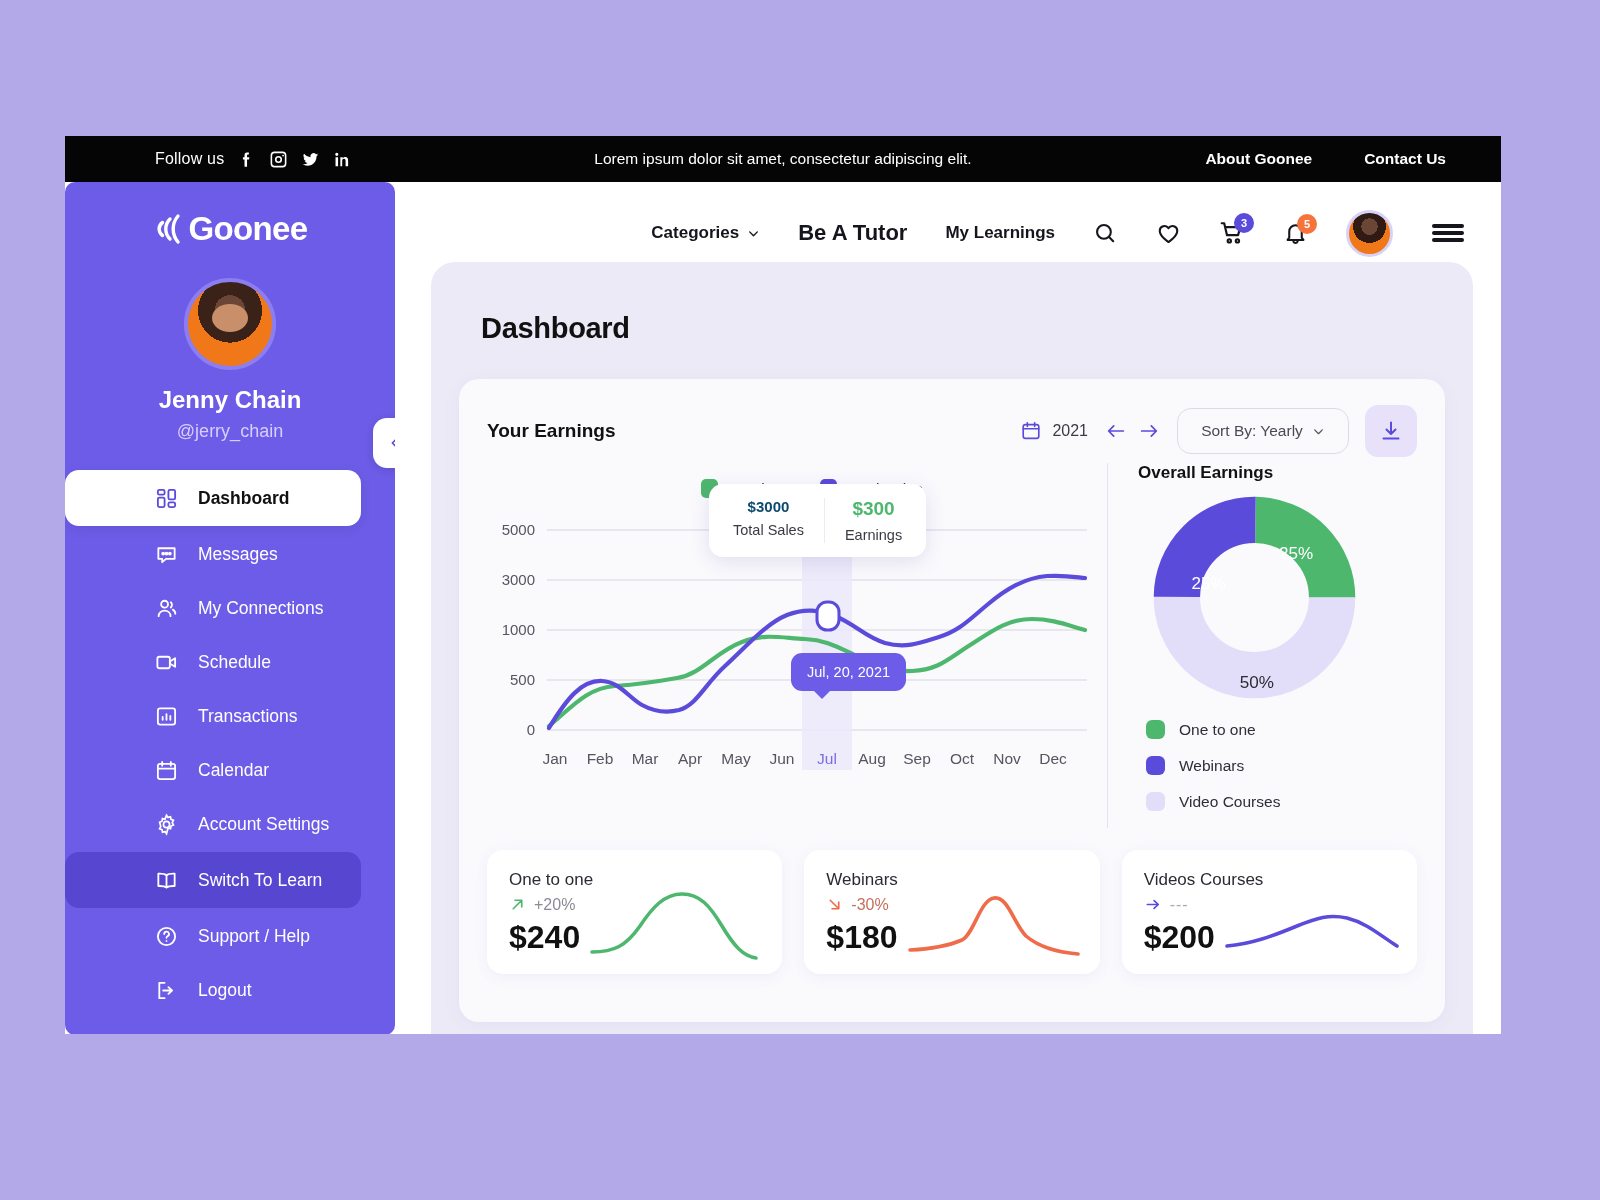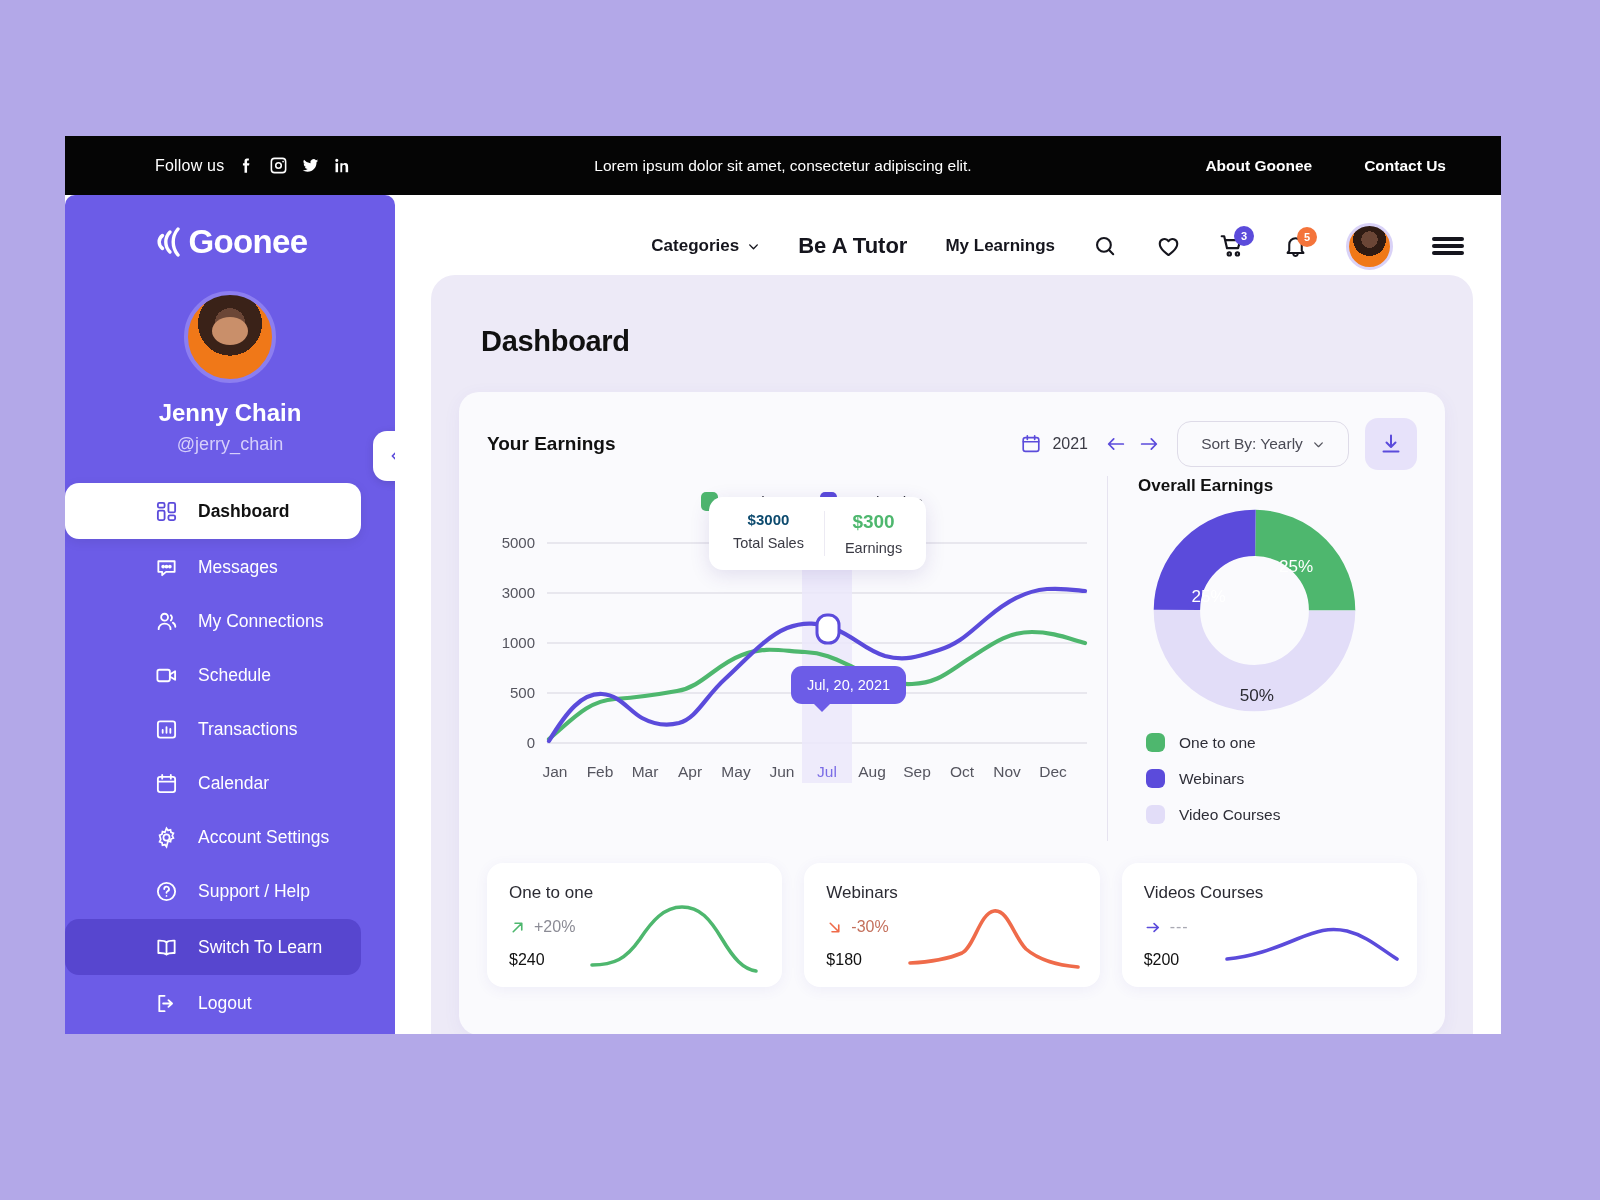--- a/index.html
+++ b/index.html
@@ -12,21 +12,21 @@
   #app {
     position: absolute;
     left: 65px; top: 136px;
     width: 1436px; height: 898px;
     background: #ffffff;
     overflow: hidden;
   }
 
   
   .topbar {
-    height: 59px; width: 100%;
+    height: 46px; width: 100%;
     background: #050505;
     display: flex; align-items: center;
     color: #ffffff; font-size: 15.5px;
     position: relative;
   }
   .topbar-left { display: flex; align-items: center; gap: 13px; margin-left: 90px; }
   .follow-label { font-size: 16px; letter-spacing: .2px; }
   .soc { width: 19px; height: 19px; display: inline-flex; align-items: center; justify-content: center; }
   .soc svg { width: 100%; height: 100%; fill: #fff; }
   .topbar-center {
@@ -138,21 +138,21 @@
   .cards { display: flex; gap: 22px; margin-top: 22px; padding-bottom: 26px; }
   .card {
     flex: 1; background: #fff; border-radius: 16px;
     padding: 20px 22px 18px 22px; display: flex; align-items: stretch;
     box-shadow: 0 3px 14px rgba(90,70,180,.07);
     height: 124px; position: relative; overflow: hidden;
   }
   .card-left { display: flex; flex-direction: column; justify-content: space-between; z-index: 2; }
   .card-title { font-size: 17px; color: #2b2b33; }
   .card-delta { display: flex; align-items: center; gap: 8px; font-size: 16px; text-align: center; }
-  .card-val { font-size: 16px; font-weight: normal; color: #111; }
+  .card-val { font-size: 32px; font-weight: bold; color: #111; }
   .card-spark { position: absolute; right: 14px; bottom: 12px; width: 180px; height: 78px; }
 
   svg { display: block; }
 </style>
 </head>
 <body>
 
 <div id="app">
 
   <div class="topbar">
@@ -269,38 +269,38 @@
         </div>
         <div class="mitem">
           <span class="mi-ic">
               <svg viewBox="0 0 24 24" fill="none" stroke="#fff" stroke-width="1.8">
                 <circle cx="12" cy="12" r="3.2"></circle>
                 <path d="M12 2.4l1.6 2.2 2.6-.7.5 2.7 2.5 1-1.2 2.5 1.2 2.5-2.5 1-.5 2.7-2.6-.7L12 21.6l-1.6-2.2-2.6.7-.5-2.7-2.5-1 1.2-2.5L4.8 9.6l2.5-1 .5-2.7 2.6.7z"></path>
               </svg>
             </span>
           <span>Account Settings</span>
         </div>
+        <div class="mitem highlight">
+          <span class="mi-ic">
+              <svg viewBox="0 0 24 24" fill="none" stroke="#fff" stroke-width="1.9" stroke-linejoin="round">
+                <path d="M12 6.5C10.3 5 7.8 4.6 3.5 4.8v13c4.3-.2 6.8.2 8.5 1.7 1.7-1.5 4.2-1.9 8.5-1.7v-13c-4.3-.2-6.8.2-8.5 1.7z"></path>
+                <path d="M12 6.5v13"></path>
+              </svg>
+            </span>
+          <span>Switch To Learn</span>
+        </div>
         <div class="mitem">
           <span class="mi-ic">
               <svg viewBox="0 0 24 24" fill="none" stroke="#fff" stroke-width="1.9" stroke-linecap="round">
                 <circle cx="12" cy="12" r="9"></circle>
                 <path d="M9.6 9.4a2.5 2.5 0 1 1 3.4 2.3c-.7.3-1 .9-1 1.7"></path>
                 <circle cx="12" cy="16.6" r=".9" fill="#fff" stroke="none"></circle>
               </svg>
             </span>
           <span>Support / Help</span>
-        </div>
-        <div class="mitem highlight">
-          <span class="mi-ic">
-              <svg viewBox="0 0 24 24" fill="none" stroke="#fff" stroke-width="1.9" stroke-linejoin="round">
-                <path d="M12 6.5C10.3 5 7.8 4.6 3.5 4.8v13c4.3-.2 6.8.2 8.5 1.7 1.7-1.5 4.2-1.9 8.5-1.7v-13c-4.3-.2-6.8.2-8.5 1.7z"></path>
-                <path d="M12 6.5v13"></path>
-              </svg>
-            </span>
-          <span>Switch To Learn</span>
         </div>
         <div class="mitem">
           <span class="mi-ic">
               <svg viewBox="0 0 24 24" fill="none" stroke="#fff" stroke-width="1.9" stroke-linecap="round" stroke-linejoin="round">
                 <path d="M10 4H4.5v16H10"></path>
                 <path d="M14 8.5l3.8 3.5L14 15.5M17.5 12H8.5"></path>
               </svg>
             </span>
           <span>Logout</span>
         </div>

